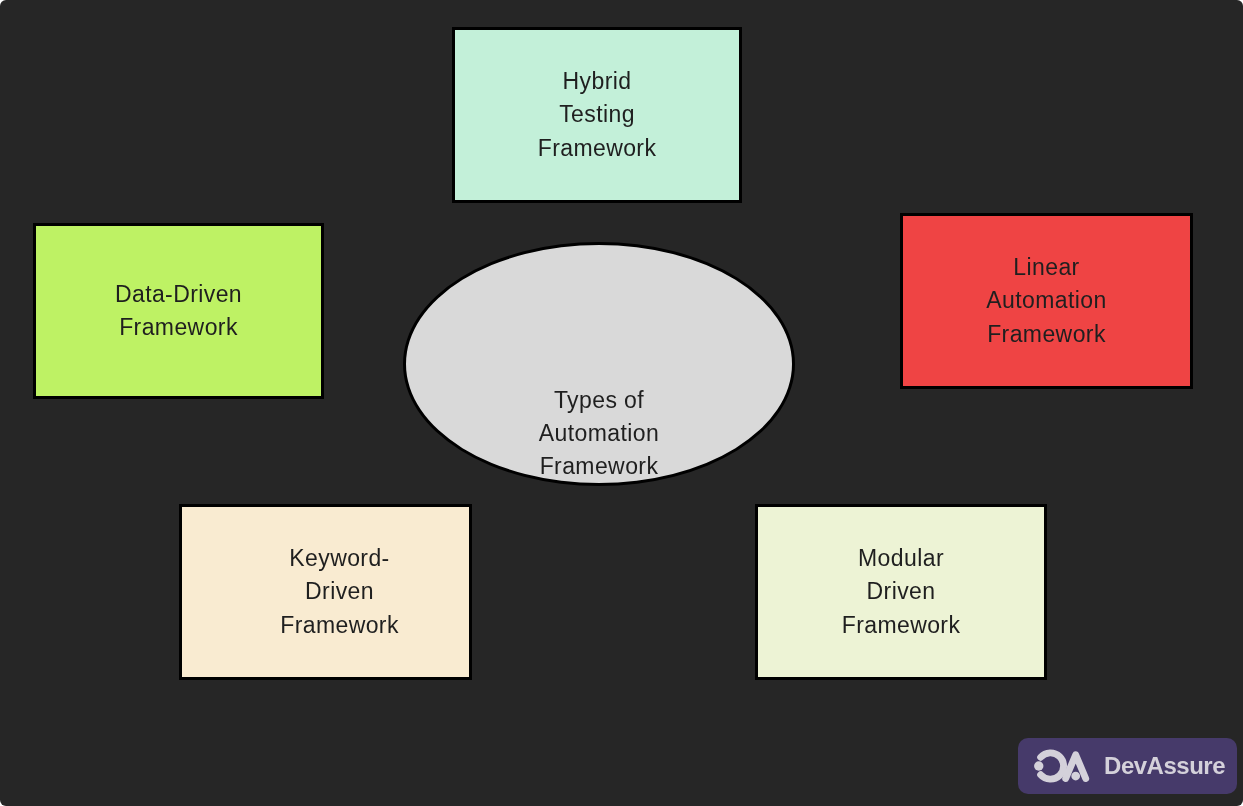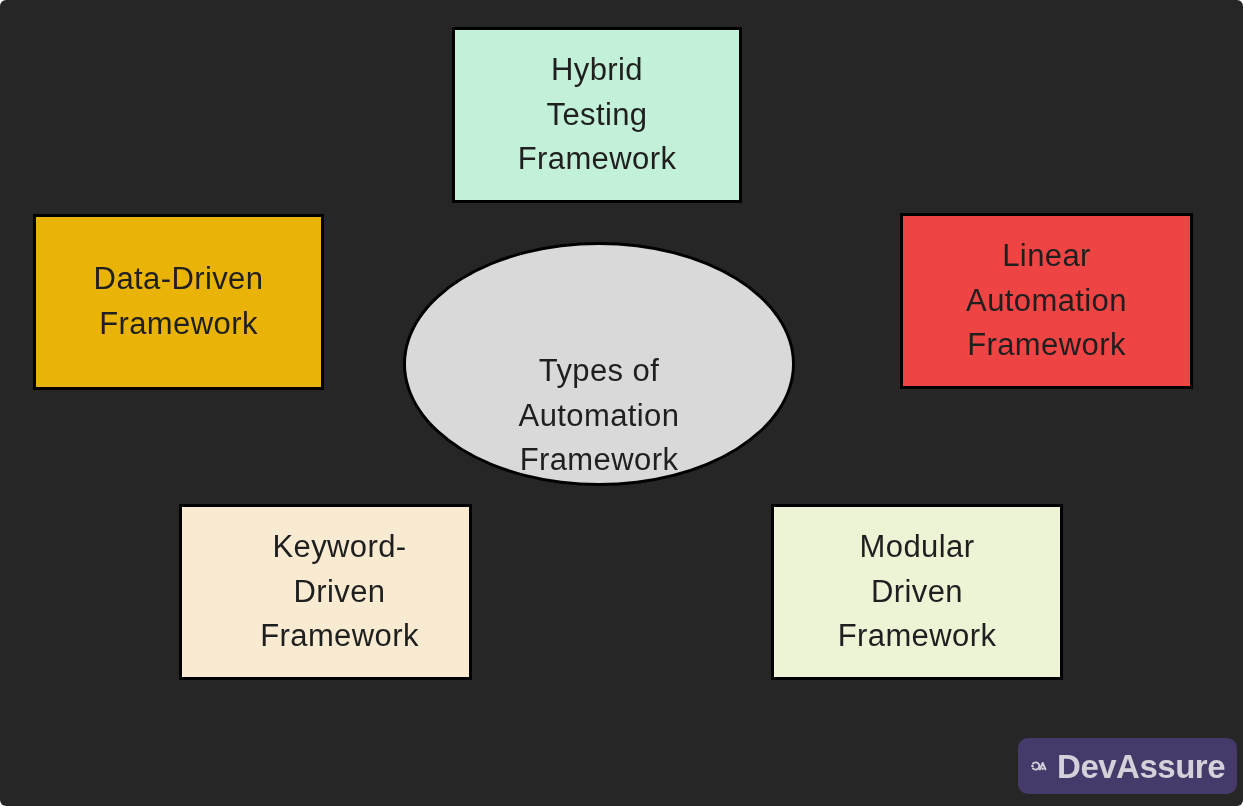--- a/index.html
+++ b/index.html
@@ -18,68 +18,68 @@
   }
   .node {
     position: absolute;
     border: 3px solid #000000;
     display: flex;
     align-items: center;
     justify-content: center;
     text-align: center;
     box-sizing: border-box;
     color: #1f1f1f;
-    font-size: 31px;
+    font-size: 23px;
     line-height: 1.44;
     letter-spacing: 0.4px;
   }
   .node .label {
     white-space: pre-line;
   }
   .node-hybrid   { left: 452px; top: 27px;  width: 290px; height: 176px; }
   .node-data     { left: 33px;  top: 214px; width: 291px; height: 176px; }
   .node-linear   { left: 900px; top: 213px; width: 293px; height: 176px; }
   .node-keyword  { left: 179px; top: 504px; width: 293px; height: 176px; }
-  .node-modular  { left: 755px; top: 504px; width: 292px; height: 176px; margin-left: 16px; }
+  .node-modular  { left: 755px; top: 504px; width: 292px; height: 176px; }
   .center-ellipse {
     left: 403px; top: 242px; width: 392px; height: 244px;
     border-radius: 50%;
     align-items: flex-end;
   }
   .logo-badge {
     position: absolute;
     left: 1018px; top: 738px;
     width: 219px; height: 56px;
     border-radius: 10px;
     display: flex;
     align-items: center;
     padding: 0 12px;
     box-sizing: border-box;
     gap: 9px;
   }
   .logo-badge svg { display: block; }
   .brand-text {
-    font-size: 33px;
+    font-size: 24px;
     font-weight: 700;
     letter-spacing: -0.5px;
     line-height: 1;
   }
 </style>
 </head>
 <body>
 
 <div class="stage" style="background: rgb(38, 38, 38);">
 
   <div class="node node-hybrid" style="background: rgb(195, 240, 217);">
     <span class="label">Hybrid
 Testing
 Framework</span>
   </div>
 
-  <div class="node node-data" style="background: #eab308;">
+  <div class="node node-data" style="background: #bef264; margin-top: 9px;">
     <span class="label">Data-Driven
 Framework</span>
   </div>
 
   <div class="node node-linear" style="background: #ef4444;">
     <span class="label">Linear
 Automation
 Framework</span>
   </div>
 

